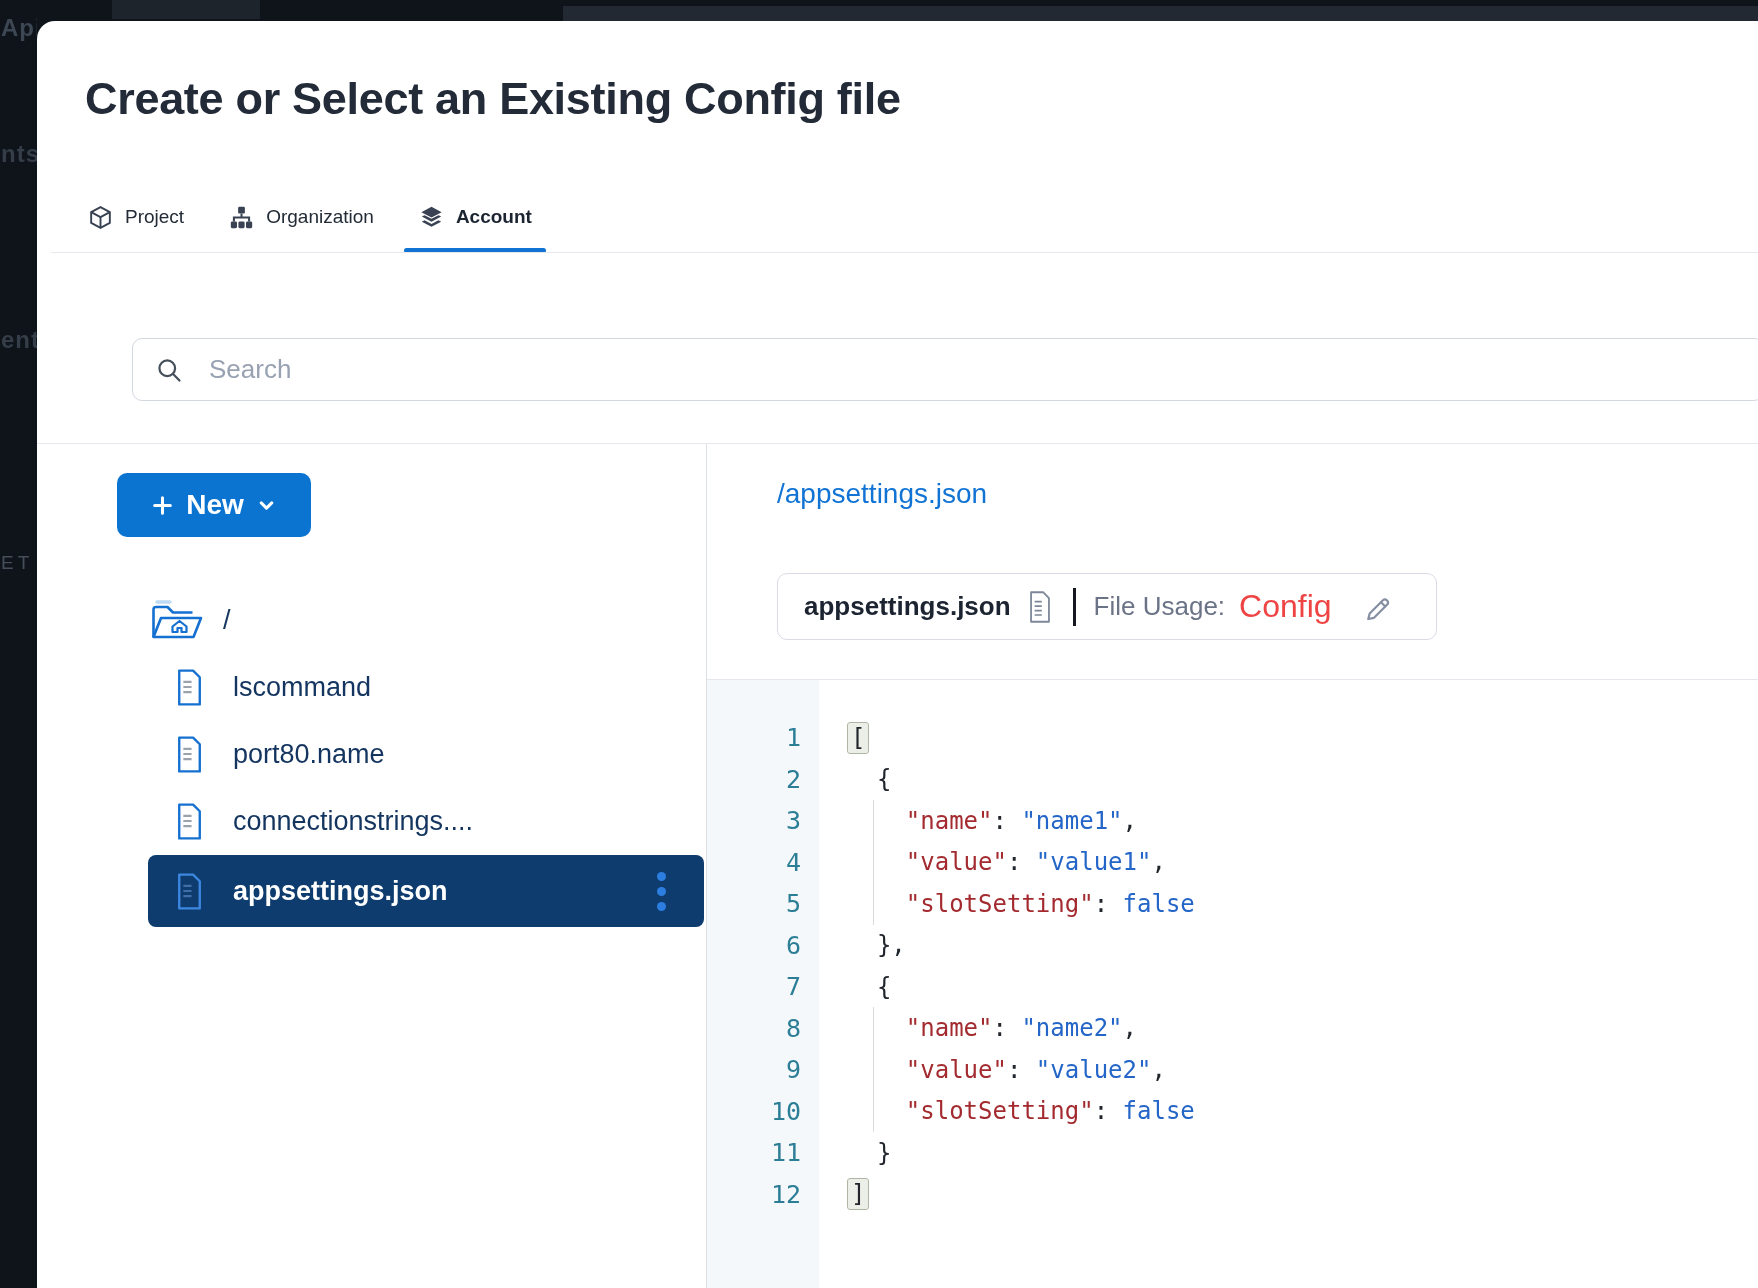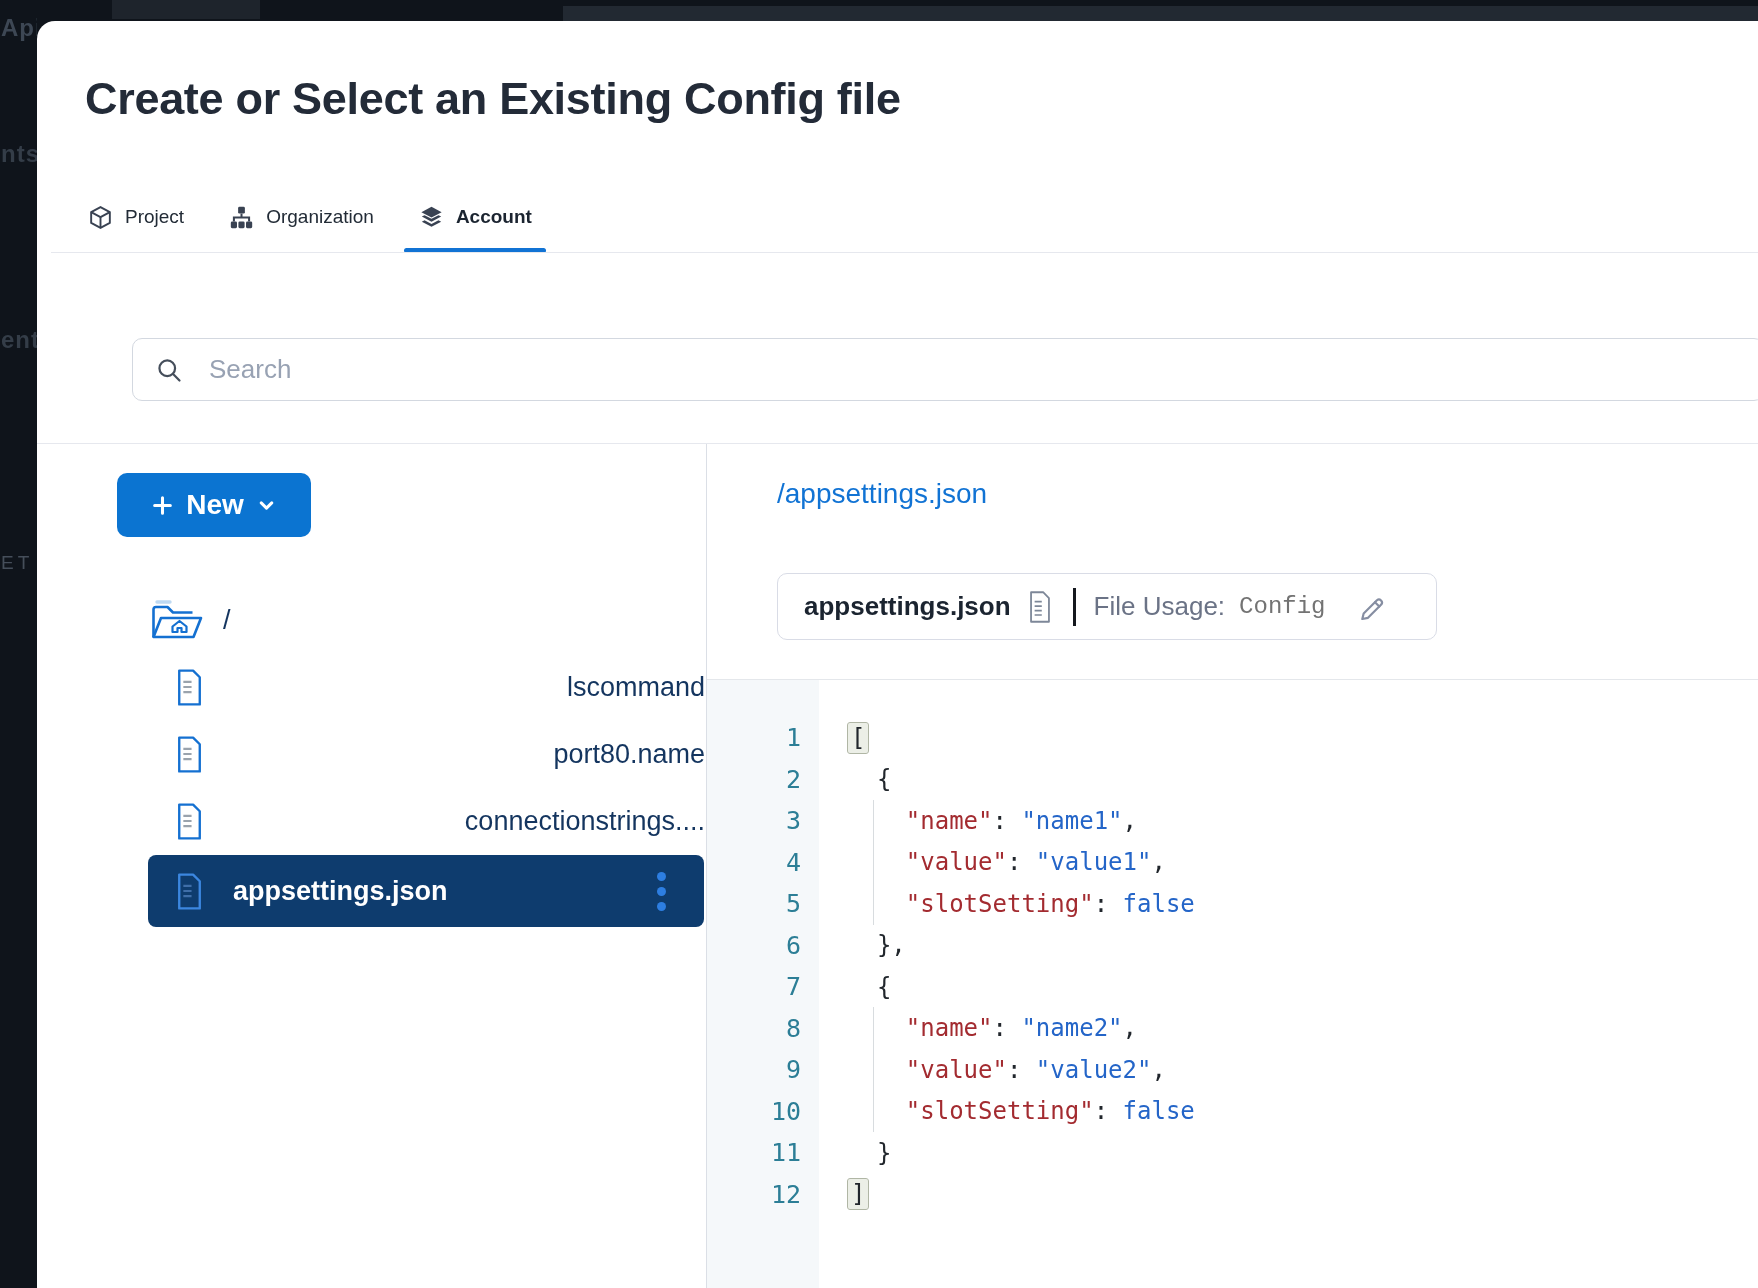--- a/index.html
+++ b/index.html
@@ -48,37 +48,37 @@
   
   .btn-new{position:absolute;left:80px;top:29px;width:194px;height:64px;border:none;cursor:pointer;
          background:#0b74d1;border-radius:10px;display:flex;align-items:center;justify-content:center;
          gap:12px;color:#fff;}
   .btn-new .lbl{font-size:28px;font-weight:700;font-family:"Liberation Sans",sans-serif;}
 
   
   .tree{position:absolute;left:0;right:1px;top:143px;}
   .tree-row{display:flex;align-items:center;height:67px;cursor:pointer;}
   .tree-row.root{padding-left:112px;gap:18px;}
-  .tree-row.file{padding-left:138px;gap:29px;justify-content:space-between;}
+  .tree-row.file{padding-left:138px;gap:29px;}
   .tree-label{font-size:27px;font-weight:500;color:#14355f;white-space:nowrap;}
   .tree-row.selected{height:72px;margin-left:111px;width:556px;background:#0e3c6e;border-radius:8px;
          padding-left:27px;padding-right:30px;gap:29px;}
   .tree-row.selected .tree-label{color:#ffffff;font-weight:700;flex:1;}
   .kebab{display:flex;flex-direction:column;gap:6px;align-items:center;padding:4px 8px;cursor:pointer;}
   .kebab i{width:9px;height:9px;border-radius:50%;background:#2d7ee1;display:block;}
 
   
   .path-link{position:absolute;left:70px;top:34px;font-size:28px;font-weight:400;color:#1173d4;
          text-decoration:none;cursor:pointer;}
   .file-bar{position:absolute;left:70px;top:129px;width:660px;height:67px;border:1.5px solid #d9dce6;
          border-radius:10px;display:flex;align-items:center;padding:0 26px;background:#fff;}
   .file-bar .fname{font-size:26px;font-weight:700;color:#1b2430;}
   .file-bar .vsep{width:3px;height:38px;background:#15181e;margin:0 18px 0 20px;}
   .file-bar .usage-label{font-size:26px;color:#6b7386;}
-  .file-bar .usage-value{font-size:24px;color:#737373;margin-left:14px;font-family:Liberation Mono, monospace;}
+  .file-bar .usage-value{font-size:32px;color:#ef4444;margin-left:14px;}
   .file-bar .doc{margin-left:16px;}
   .file-bar .pencil{margin-left:30px;cursor:pointer;display:flex;}
 
   
   .editor{position:absolute;left:0;right:0;top:235px;bottom:0;border-top:1px solid #e4e7eb;
          background:#ffffff;overflow:hidden;}
   .gutter-bg{position:absolute;left:0;top:0;bottom:0;width:112px;background:#f5f8fa;}
   .lines{position:relative;padding-top:37px;}
   .cl{display:flex;align-items:center;height:41.5px;}
   .ln{width:112px;flex:0 0 112px;text-align:right;padding-right:18px;

